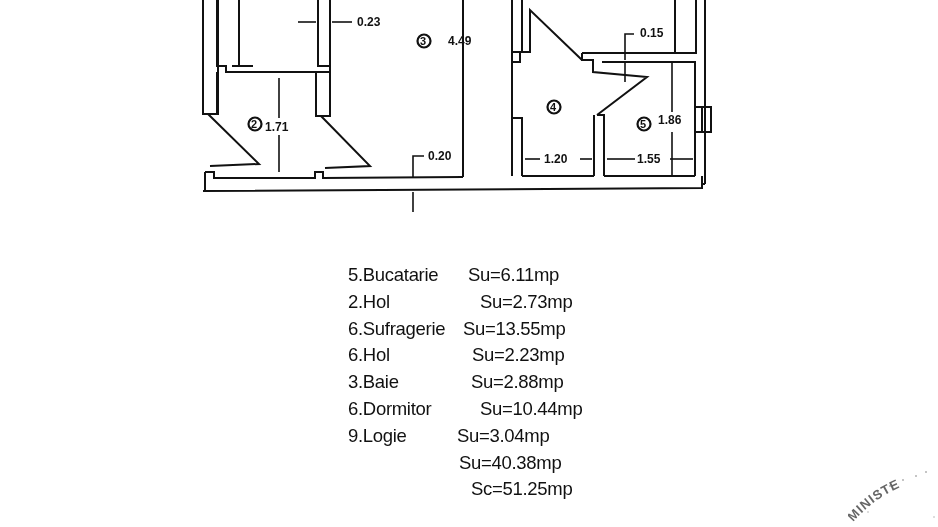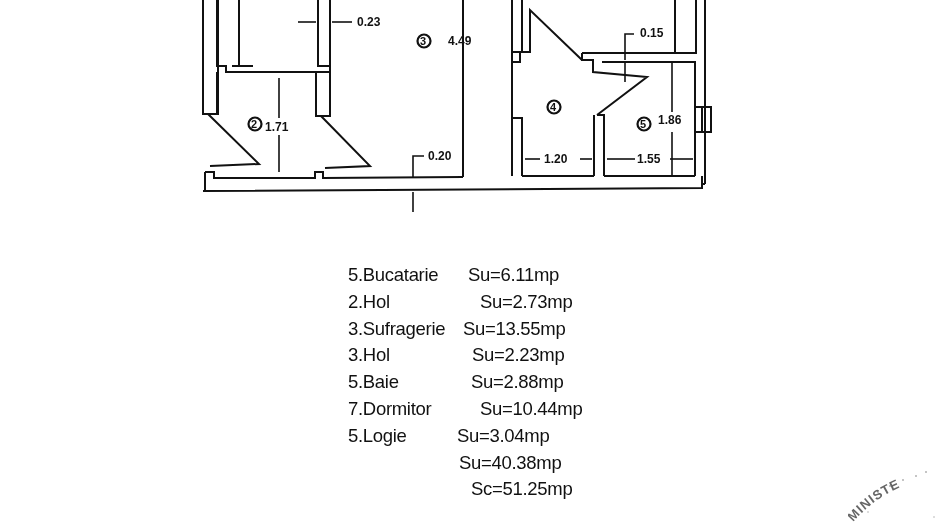--- a/index.html
+++ b/index.html
@@ -114,37 +114,37 @@
 <div id="legend">
   <div class="lrow">
     <span class="lname">5.Bucatarie</span>
     <span class="lval" style="left:120px">Su=6.11mp</span>
   </div>
   <div class="lrow">
     <span class="lname">2.Hol</span>
     <span class="lval" style="left:132px">Su=2.73mp</span>
   </div>
   <div class="lrow">
-    <span class="lname">3.Sufragerie</span>
+    <span class="lname">6.Sufragerie</span>
     <span class="lval" style="left:115px">Su=13.55mp</span>
   </div>
   <div class="lrow">
-    <span class="lname">3.Hol</span>
+    <span class="lname">6.Hol</span>
     <span class="lval" style="left:124px">Su=2.23mp</span>
   </div>
   <div class="lrow">
-    <span class="lname">5.Baie</span>
+    <span class="lname">3.Baie</span>
     <span class="lval" style="left:123px">Su=2.88mp</span>
   </div>
   <div class="lrow">
-    <span class="lname">7.Dormitor</span>
+    <span class="lname">6.Dormitor</span>
     <span class="lval" style="left:132px">Su=10.44mp</span>
   </div>
   <div class="lrow">
-    <span class="lname">5.Logie</span>
+    <span class="lname">9.Logie</span>
     <span class="lval" style="left:109px">Su=3.04mp</span>
   </div>
   <div class="lrow">
     <span class="lval" style="left:111px">Su=40.38mp</span>
   </div>
   <div class="lrow">
     <span class="lval" style="left:123px">Sc=51.25mp</span>
   </div>
 </div>
 

